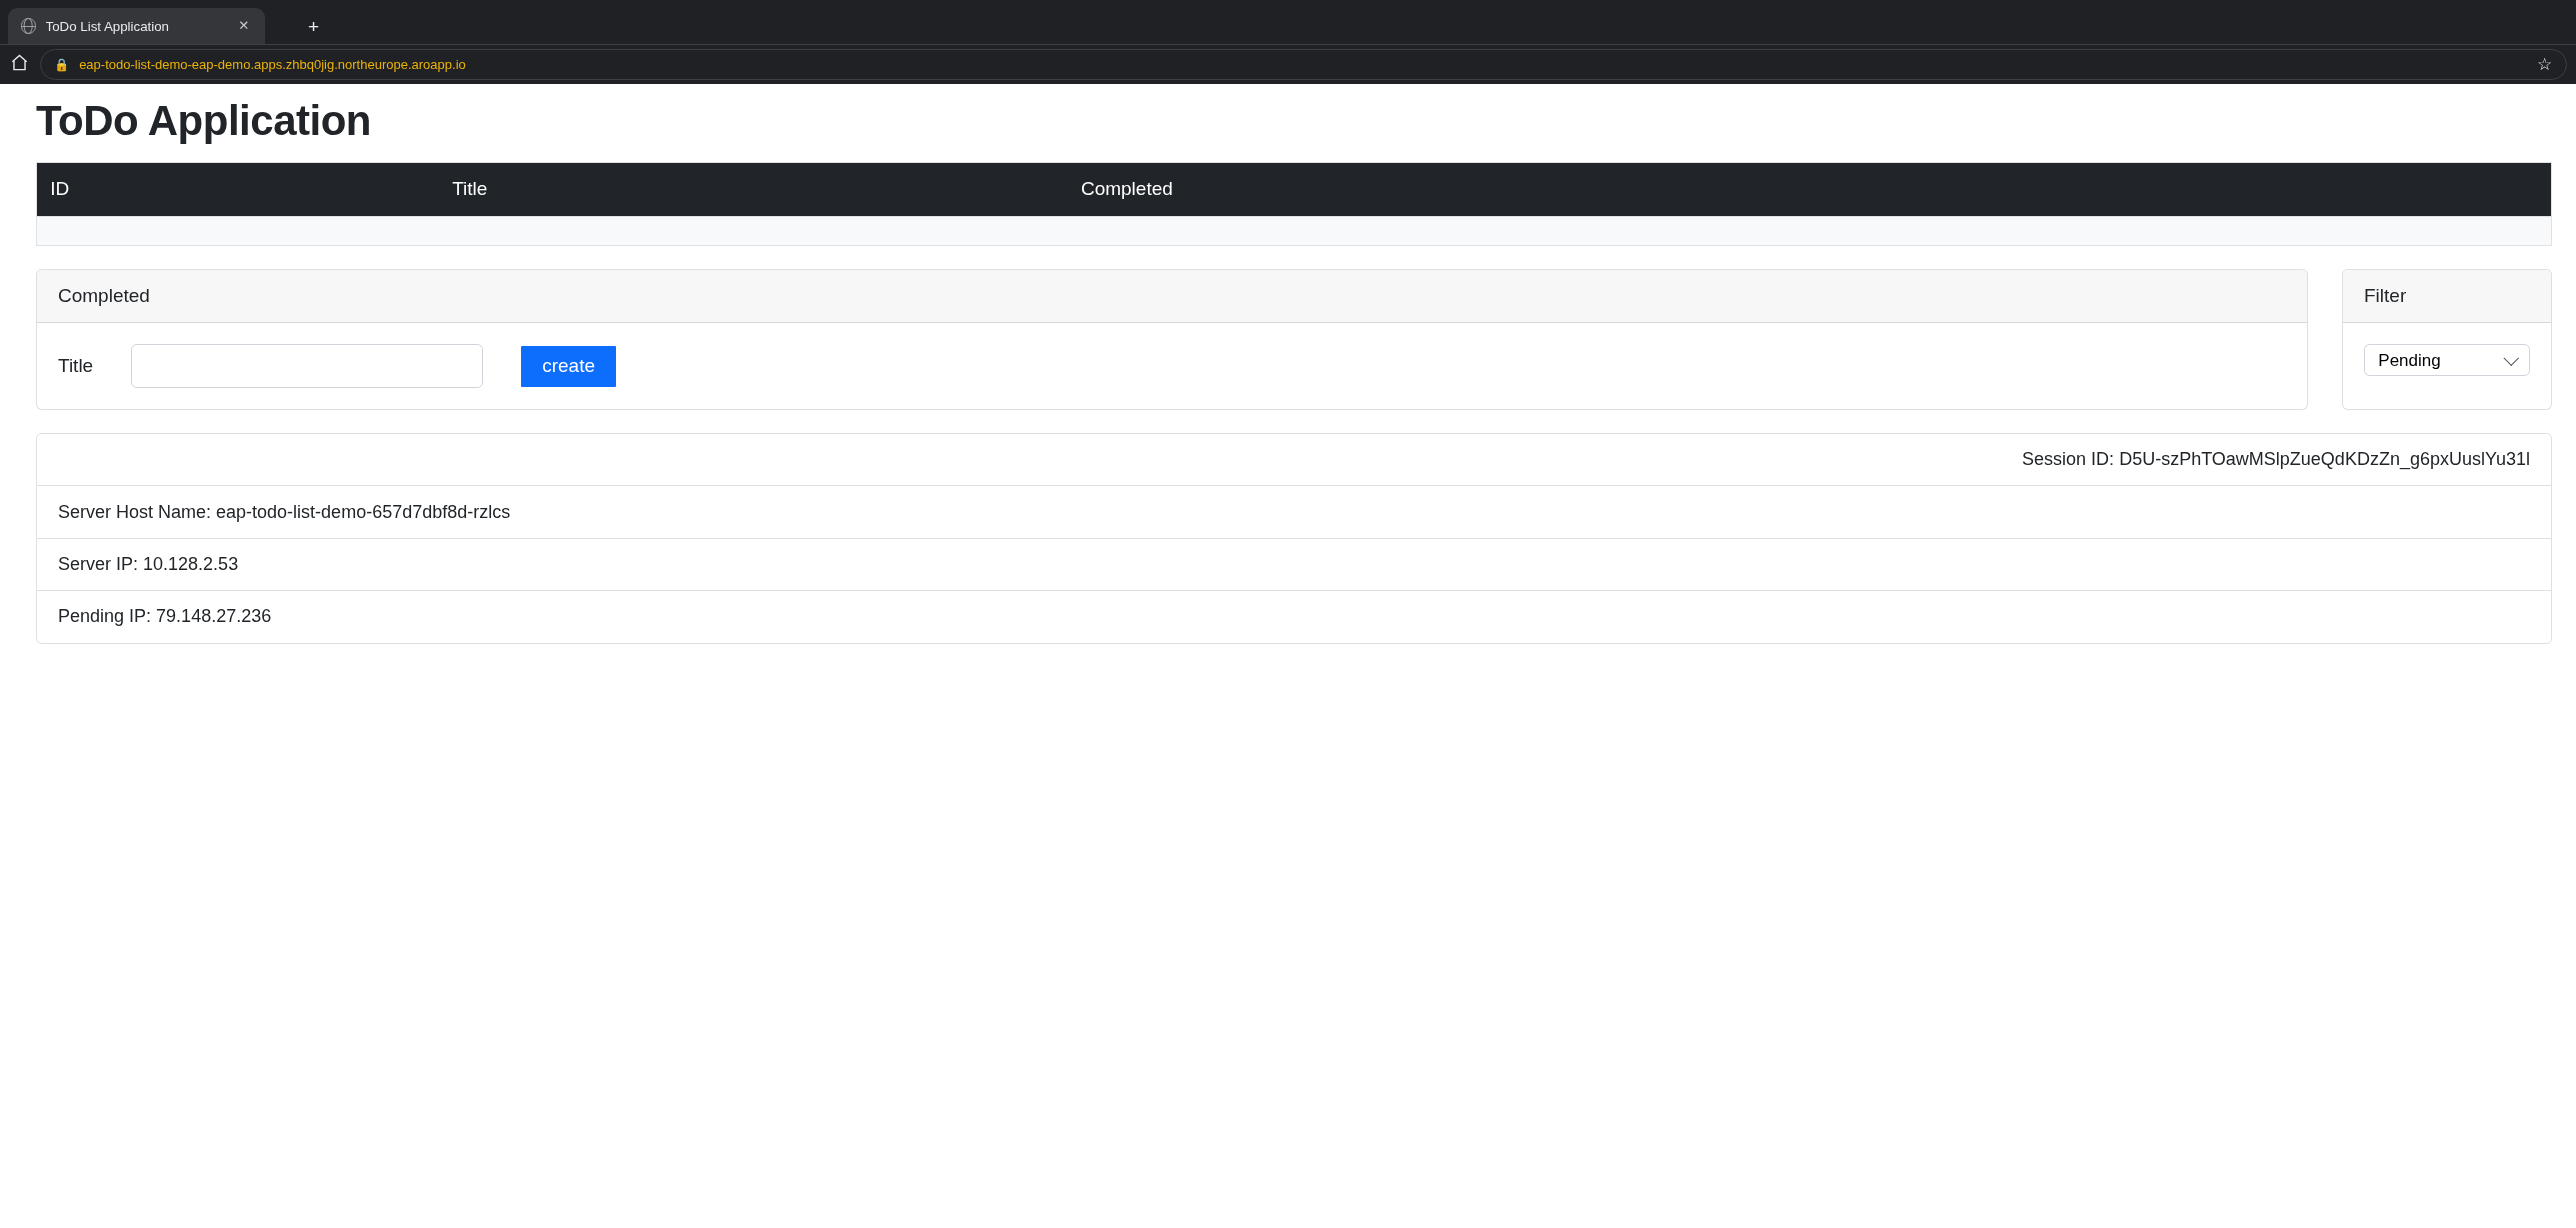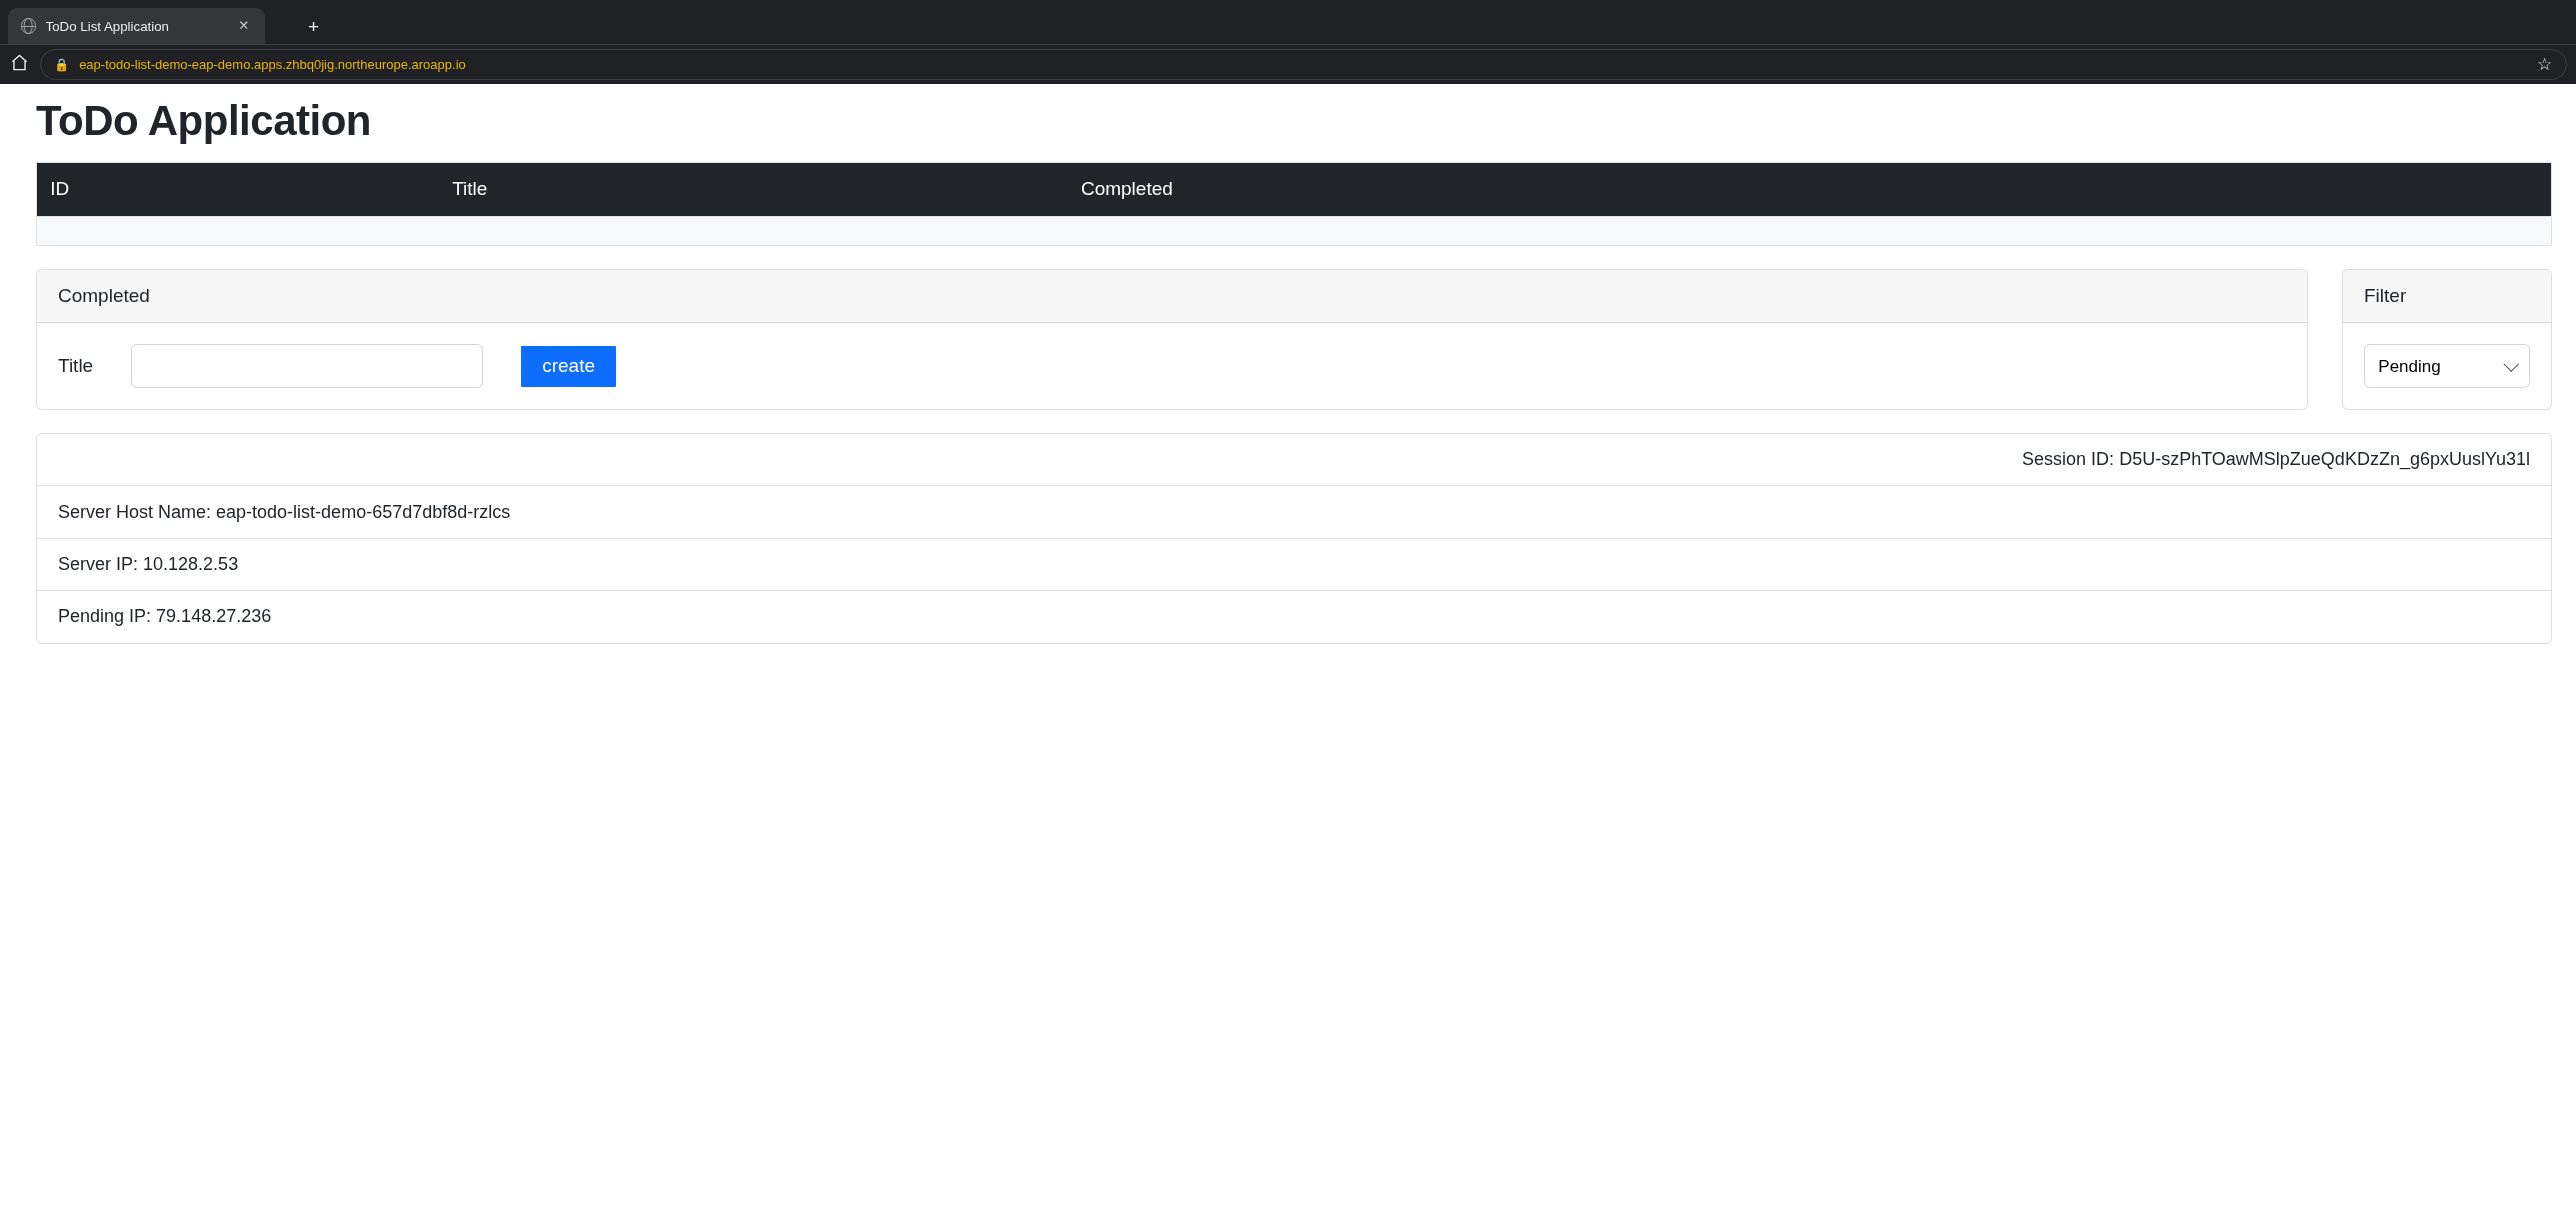--- a/index.html
+++ b/index.html
@@ -173,21 +173,21 @@
     border: none;
     border-radius: 1px;
     padding: 9.5px 21px;
     font-size: 19px;
     cursor: pointer;
   }
 
   .select-wrap { position:relative; }
   select.form-select {
     width: 100%;
-    height: 44px;
+    height: 32px;
     border: 1px solid #ced4da;
     border-radius: 5.7px;
     padding: 0 34px 0 13.3px;
     font-size: 17px;
     background: #fff;
     appearance: none;
     -webkit-appearance:none;
     cursor:pointer;
   }
   .select-wrap::after {

